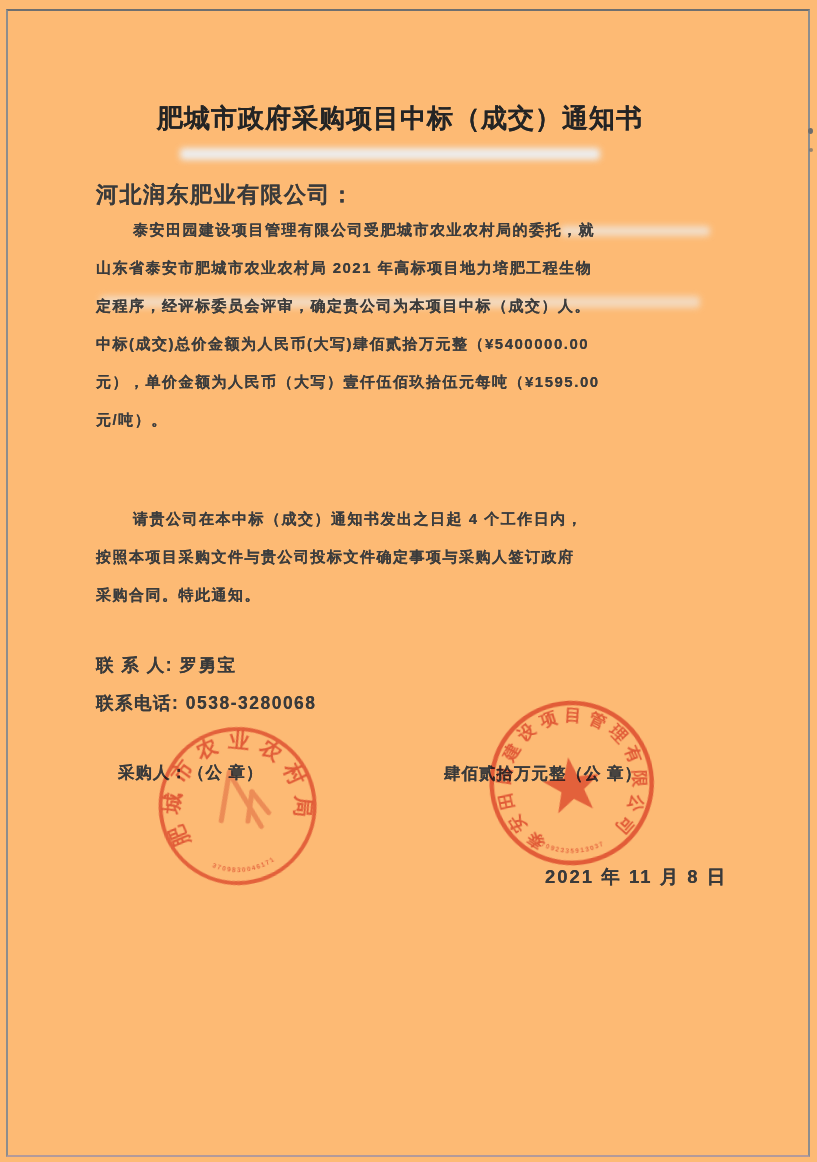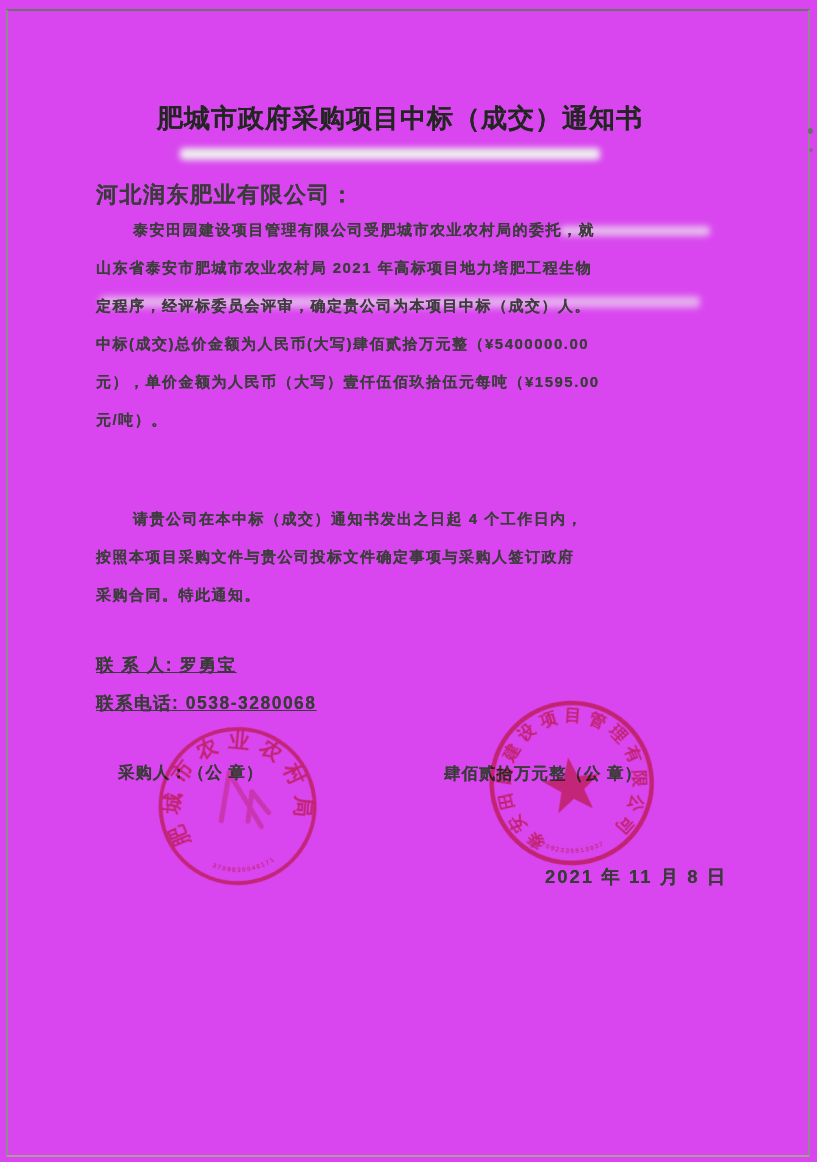--- a/index.html
+++ b/index.html
@@ -1,17 +1,17 @@
 <!DOCTYPE html>
 <html><head>
 <meta charset="utf-8">
 <style>
   html,body{margin:0;padding:0;background:#ffffff;}
   .page{
-    position:relative;width:817px;height:1162px;background:#d946ef;overflow:hidden;
+    position:relative;width:817px;height:1162px;background:#fdba74;overflow:hidden;
     font-family:"Liberation Sans","DejaVu Sans",sans-serif;
   }
   .frame{
     position:absolute;left:6px;top:9px;right:7px;bottom:5px;
     border:2px solid #8d8d8d;border-top-color:#6f6f6f;border-bottom-color:#b39a9a;
     pointer-events:none;
   }
   .title{
     position:absolute;left:0;top:101px;width:800px;text-align:center;
     font-size:26px;font-weight:bold;color:#242424;letter-spacing:1px;
@@ -25,21 +25,21 @@
   .para .line{
     height:38px;line-height:38px;font-size:15px;font-weight:bold;color:#3c3c3c;
     letter-spacing:1.5px;white-space:nowrap;text-shadow:0 0 .5px #4a4a4a;
   }
   .p1{top:211px;}
   .p2{top:500px;}
   .line.indent{padding-left:37px;}
   .contact{position:absolute;left:96px;top:646px;}
   .contact .line{
     height:38px;line-height:38px;font-size:17.5px;font-weight:bold;color:#3a3a3a;
-    letter-spacing:1.5px;text-shadow:0 0 .5px #4a4a4a;text-decoration:underline;
+    letter-spacing:1.5px;text-shadow:0 0 .5px #4a4a4a;
   }
   .sign-label{
     position:absolute;font-size:16.5px;font-weight:bold;color:#3a3a3a;
     letter-spacing:1px;text-shadow:0 0 .5px #4a4a4a;z-index:1;
   }
   .sign-left{left:118px;top:762px;}
   .sign-right{left:444px;top:763px;}
   .date{
     position:absolute;left:545px;top:864px;font-size:18.5px;font-weight:bold;
     color:#3a3a3a;letter-spacing:2px;text-shadow:0 0 .5px #4a4a4a;

